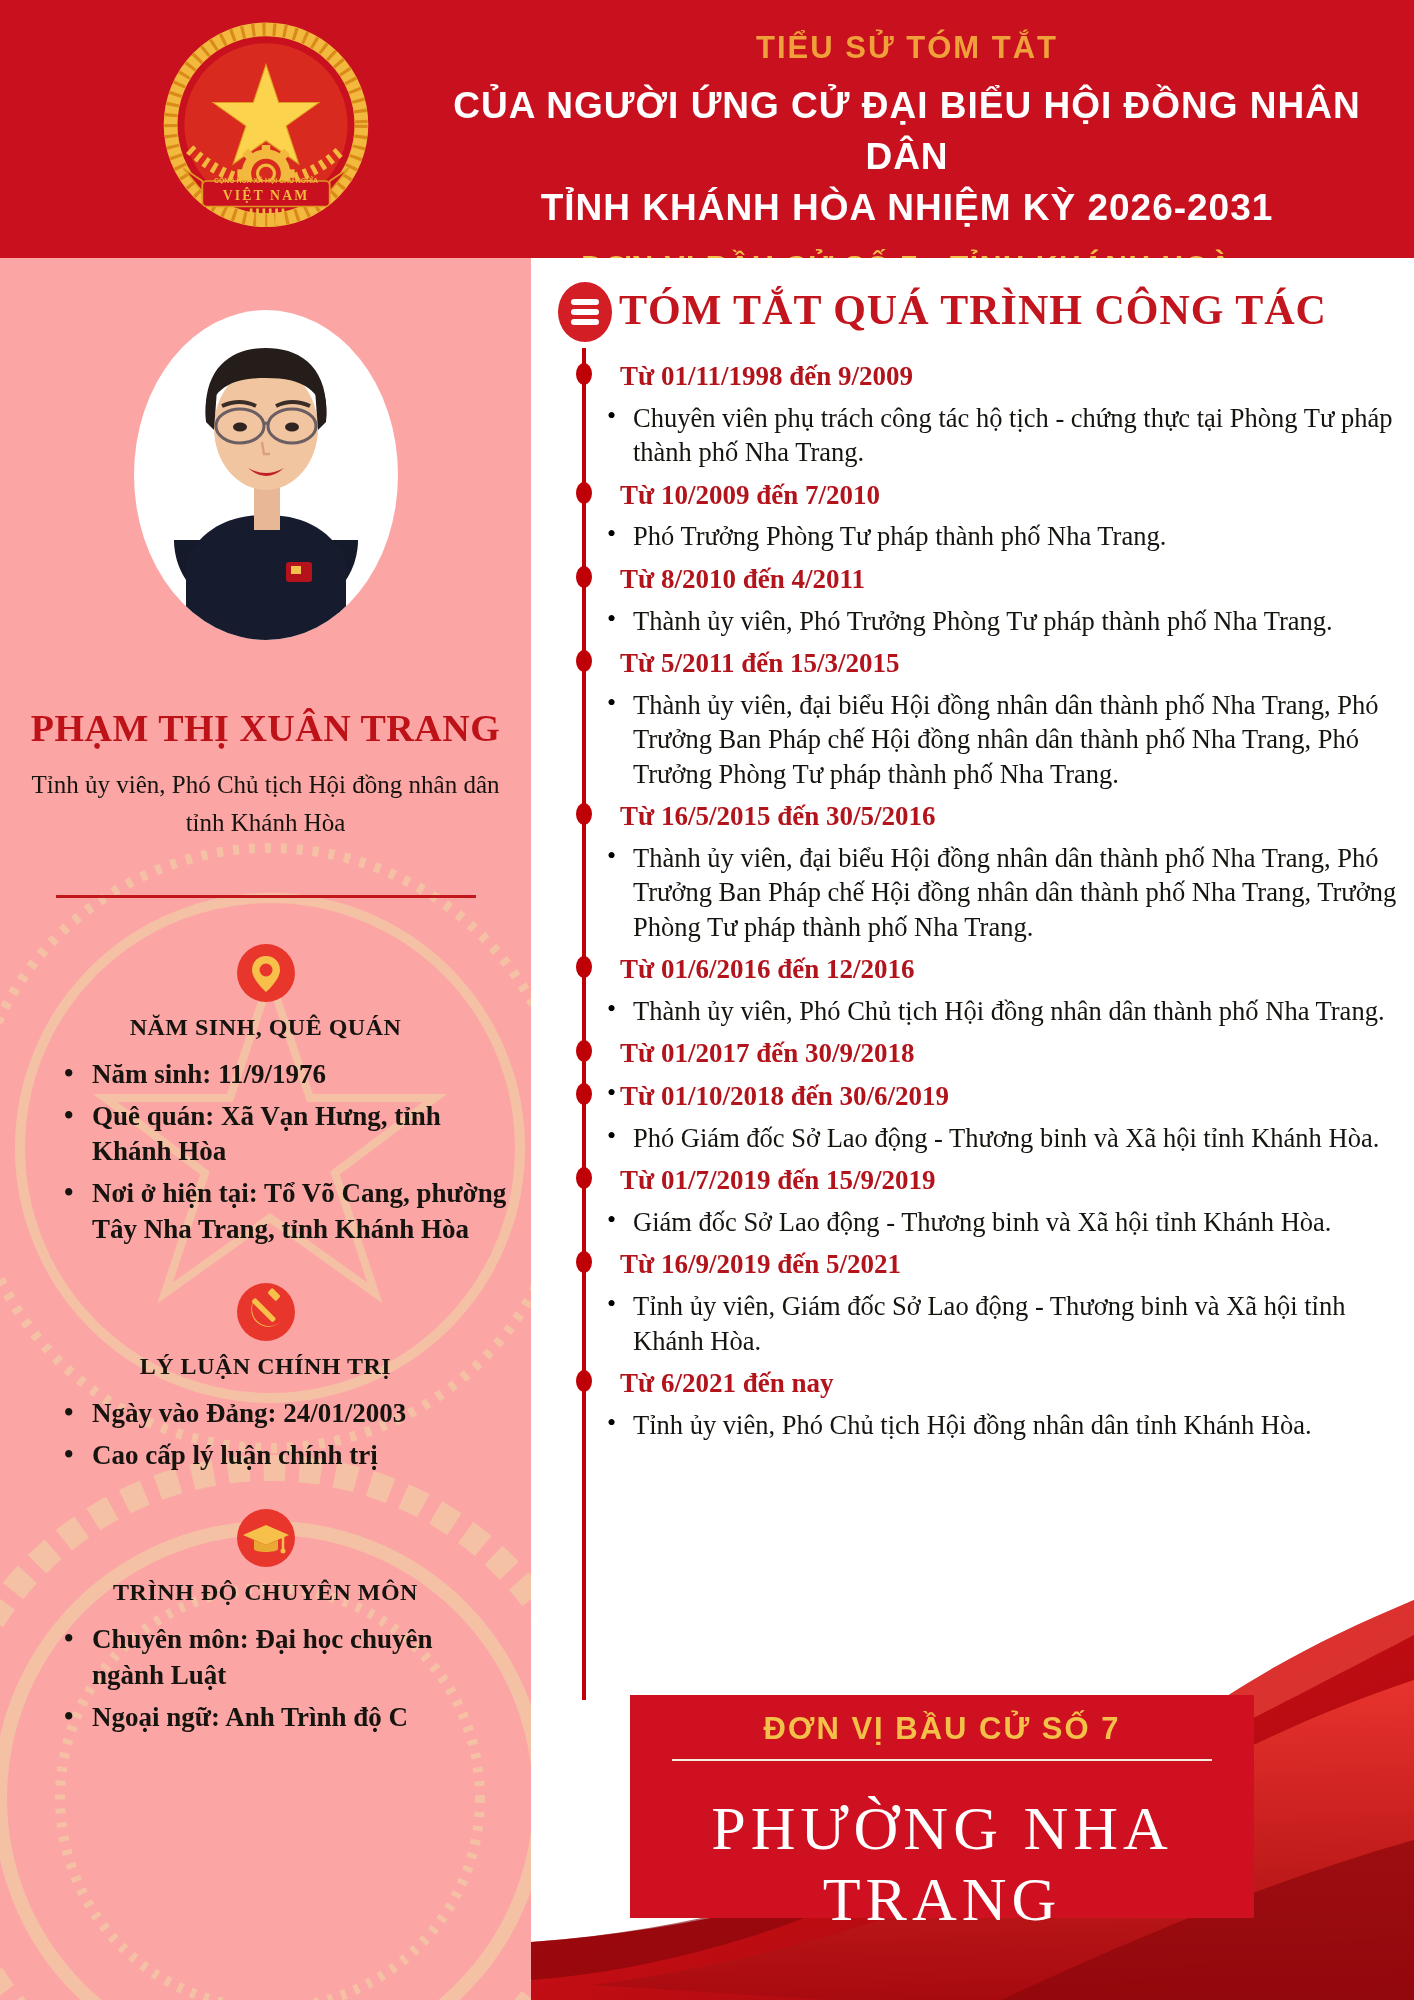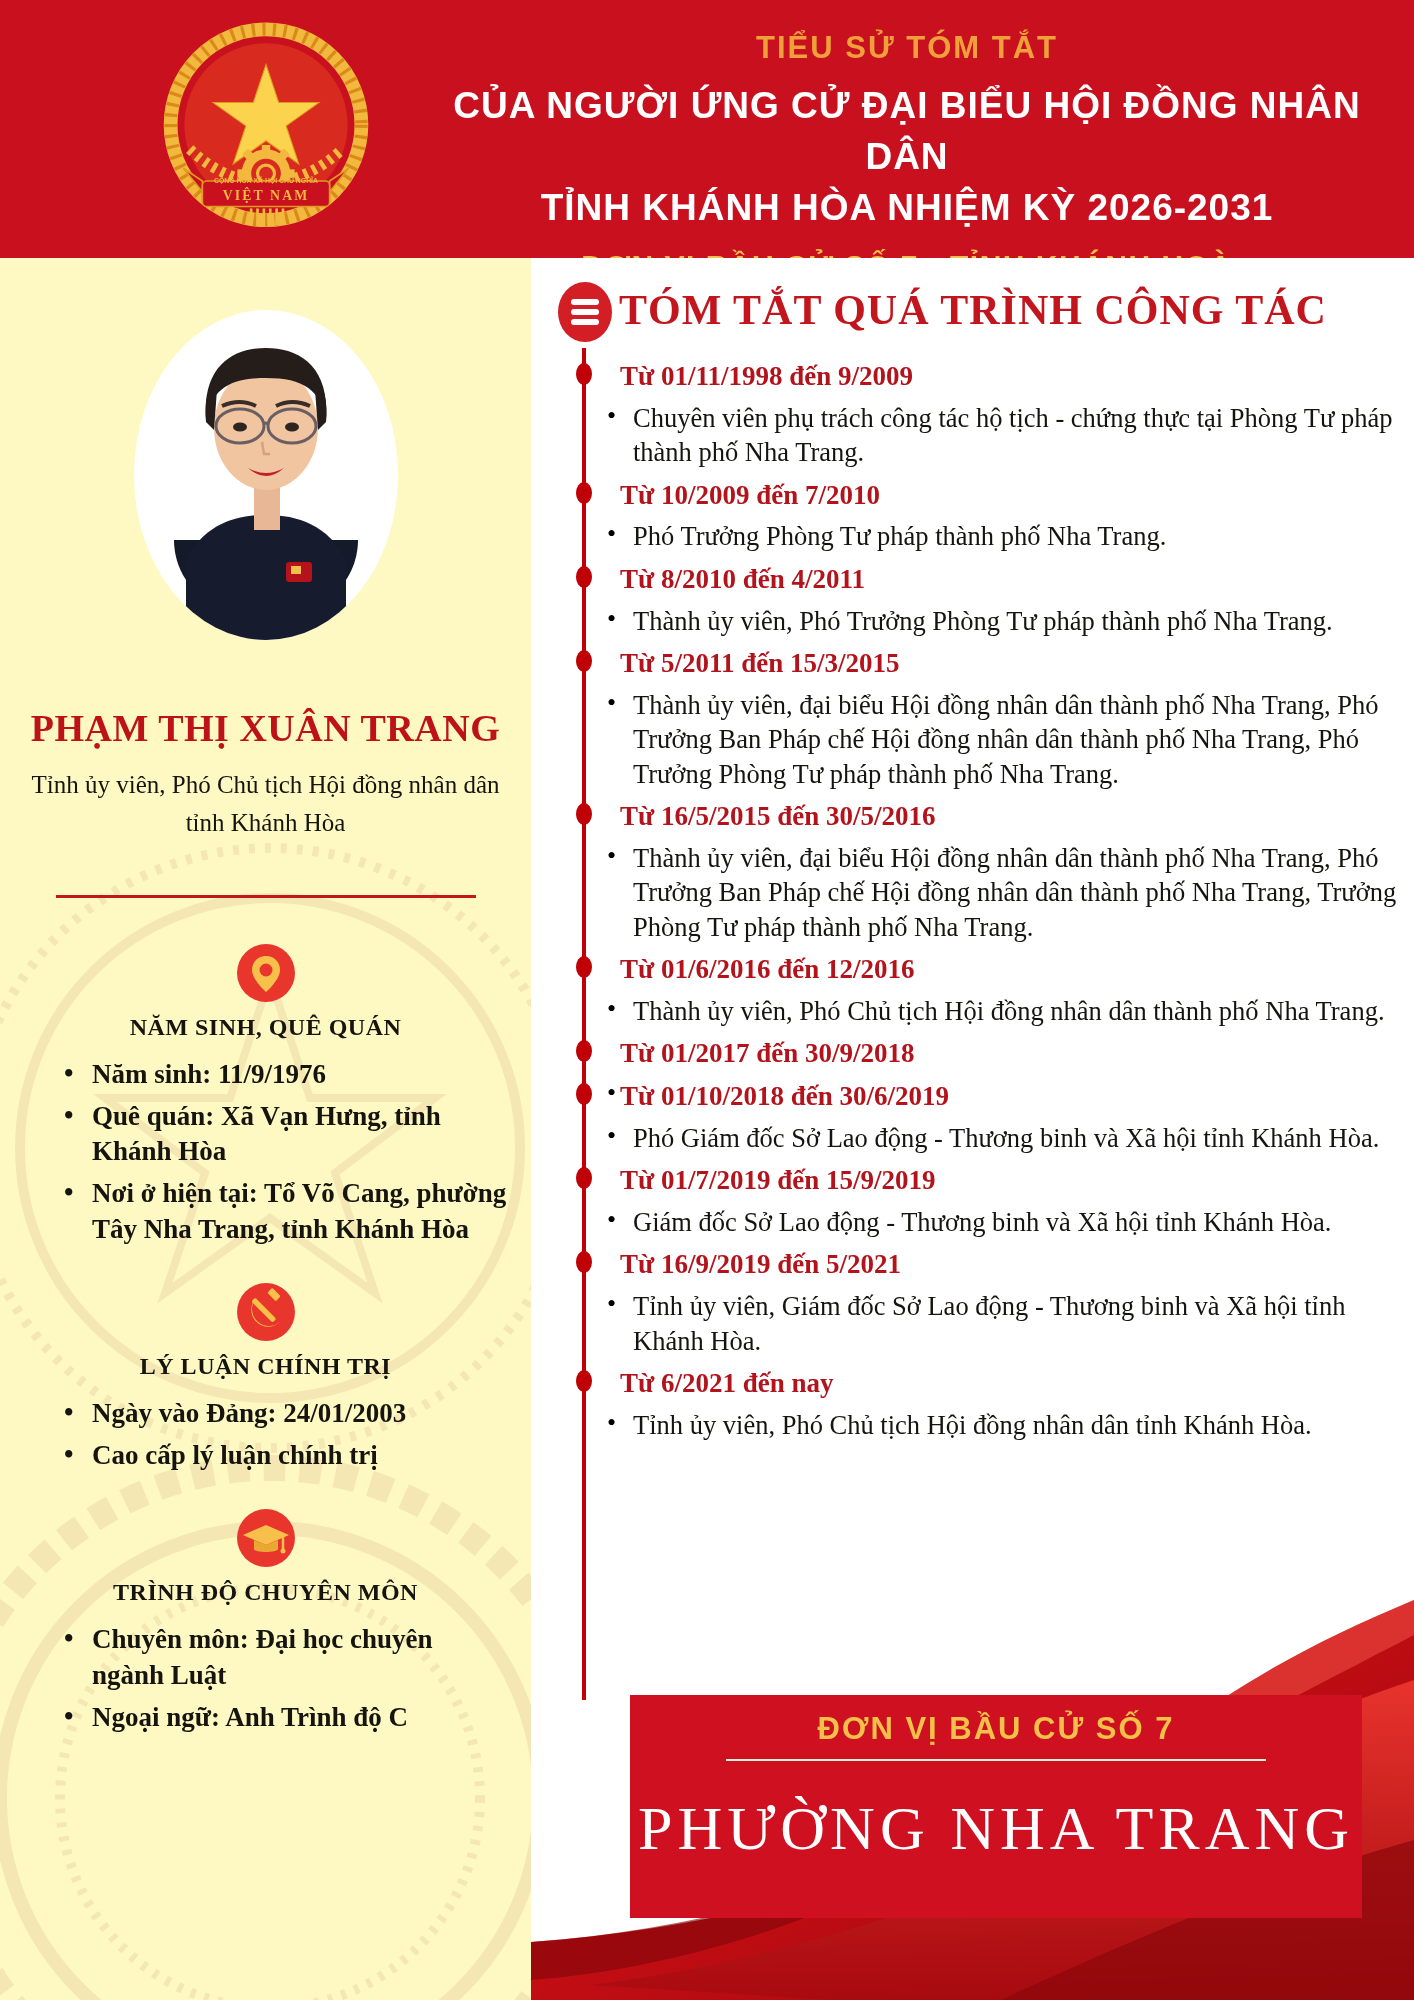--- a/index.html
+++ b/index.html
@@ -11,21 +11,21 @@
   .header-text{position:absolute;left:420px;top:0;width:974px;height:198px;text-align:center;
                font-family:"Liberation Sans", sans-serif;}
   .hdr-eyebrow{margin-top:30px;font-size:31px;font-weight:bold;letter-spacing:2px;color:#f0a03a;}
   .hdr-line{font-size:37px;font-weight:bold;letter-spacing:1px;color:#ffffff;line-height:1.38;}
   .hdr-lines{margin-top:14px;}
   .hdr-sub{margin-top:16px;font-size:30px;font-weight:bold;letter-spacing:1.5px;color:#f3c14a;}
 
   .emblem{position:absolute;left:160px;top:18px;width:212px;height:220px;}
 
   
-  .sidebar{position:absolute;left:0;top:258px;width:531px;height:1742px;background:#fef9c3;overflow:hidden;}
+  .sidebar{position:absolute;left:0;top:258px;width:531px;height:1742px;background:#fca5a5;overflow:hidden;}
   .watermark{position:absolute;left:-180px;top:330px;width:900px;height:1500px;opacity:.55;pointer-events:none;}
   .sb-inner{position:relative;text-align:center;}
   .photo-wrap{margin:52px auto 0;width:264px;height:330px;}
   .cand-name{margin-top:66px;font-size:38px;font-weight:bold;color:#bd1218;letter-spacing:.5px;}
   .cand-pos{margin-top:16px;font-size:25px;color:#15140f;line-height:1.5;}
   .sb-divider{margin:54px auto 0;width:420px;height:3px;background:#c2181b;}
   .sb-icon{margin:46px auto 0;width:58px;height:58px;}
   .sb-icon.tight{margin-top:30px;}
   .sb-heading{margin-top:8px;font-size:24px;font-weight:bold;color:#15140f;letter-spacing:.5px;}
   .sb-list{margin:16px 24px 0 58px;text-align:left;}
@@ -44,21 +44,21 @@
   .t-entry{position:relative;}
   .t-date{position:relative;padding-left:89px;font-size:27px;font-weight:bold;color:#b3131b;
           line-height:1.25;margin:8px 0 7px;}
   .t-dot{position:absolute;left:45px;top:3px;width:16px;height:22px;border-radius:50%;background:#c00007;}
   .t-item{position:relative;padding-left:102px;padding-right:12px;font-size:26.5px;color:#15140f;
           line-height:1.3;margin-bottom:9px;}
   .t-item .blt{position:absolute;left:76px;top:-2px;font-size:26px;color:#000;}
 
   
   .ribbon{position:absolute;left:531px;top:1540px;width:883px;height:460px;z-index:2;}
-  .unit-box{position:absolute;left:630px;top:1695px;width:732px;height:223px;background:#cf1020;z-index:3;
+  .unit-box{position:absolute;left:630px;top:1695px;width:624px;height:223px;background:#cf1020;z-index:3;
             text-align:center;}
   .unit-title{margin-top:16px;font-size:31px;font-weight:bold;letter-spacing:2px;color:#f3c14a;
               font-family:"Liberation Sans", sans-serif;}
   .unit-divider{margin:12px auto 0;width:540px;height:2px;background:#f5eedc;}
   .unit-name{margin-top:32px;font-size:62px;color:#ffffff;letter-spacing:5px;
              font-family:"Liberation Serif", serif;}
 </style>
 </head>
 <body>
 

